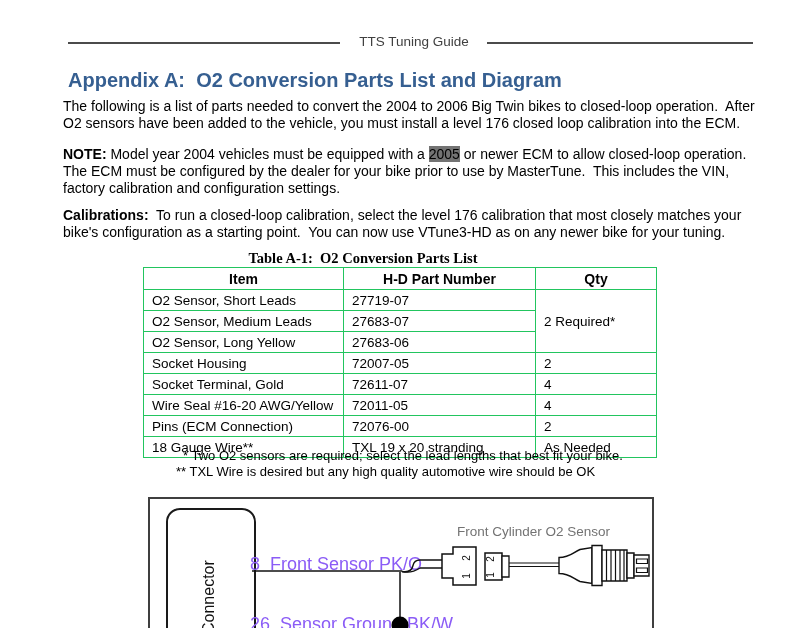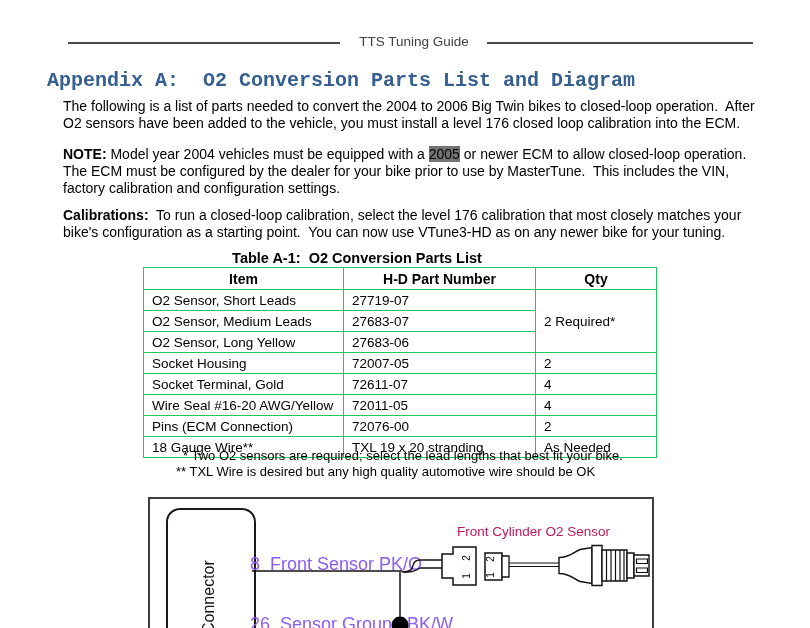--- a/index.html
+++ b/index.html
@@ -31,42 +31,42 @@
   }
   .ecm-box{
     position:absolute;left:16px;top:9px;width:86px;height:180px;
     border:2px solid #1a1a1a;border-radius:14px;background:#fff;
   }
   .ecm-label{
     position:absolute;left:50px;top:175px;font-size:16px;color:#111;
     transform:rotate(-90deg);transform-origin:left top;white-space:pre;
   }
   .dlabel{position:absolute;font-size:18px;color:#8b5cf6;white-space:pre;}
-  .slabel{position:absolute;font-size:13.5px;color:#be185d;white-space:pre;}
+  .slabel{position:absolute;font-size:13.5px;color:#737373;white-space:pre;}
   svg.wiring{position:absolute;left:0;top:0;}
   svg.wiring *{vector-effect:non-scaling-stroke;}
 </style>
 </head>
 <body>
 
 <div class="page">
 
   <div class="abs rule" style="left:68px;top:42px;width:272px;"></div>
   <div class="abs doc-title" style="left:340px;top:34px;width:148px;">TTS Tuning Guide</div>
   <div class="abs rule" style="left:487px;top:42px;width:266px;"></div>
 
-  <div class="abs h1" style="left:47px;top:69px;font-family:Liberation Mono, monospace;">Appendix A:  O2 Conversion Parts List and Diagram</div>
+  <div class="abs h1" style="left:68px;top:69px;">Appendix A:  O2 Conversion Parts List and Diagram</div>
 
   <div class="abs para" style="left:63px;top:98px;">The following is a list of parts needed to convert the 2004 to 2006 Big Twin bikes to closed-loop operation.  After O2 sensors have been added to the vehicle, you must install a level 176 closed loop calibration into the ECM.</div>
 
   <div class="abs para" style="left:63px;top:146px;"><span class="bold">NOTE:</span><span> Model year 2004 vehicles must be equipped with a </span><span class="hl">2005</span><span> or newer ECM to allow closed-loop operation.  The ECM must be configured by the dealer for your bike prior to use by MasterTune.  This includes the VIN, factory calibration and configuration settings.</span></div>
 
   <div class="abs para" style="left:63px;top:207px;"><span class="bold">Calibrations:</span><span>  To run a closed-loop calibration, select the level 176 calibration that most closely matches your bike's configuration as a starting point.  You can now use VTune3-HD as on any newer bike for your tuning.</span></div>
 
-  <div class="abs caption" style="left:4px;top:250px;width:706px;">Table A-1:  O2 Conversion Parts List</div>
+  <div class="abs caption" style="left:10px;top:250px;width:706px;font-family:Liberation Serif, serif;">Table A-1:  O2 Conversion Parts List</div>
 
   <table class="parts abs" style="left:143px;top:267px;">
     <tbody>
         <tr>
       <th class="c-item">Item</th>
       <th class="c-part">H-D Part Number</th>
       <th class="c-qty">Qty</th>
     </tr>
     <tr>
       <td>O2 Sensor, Short Leads</td>

